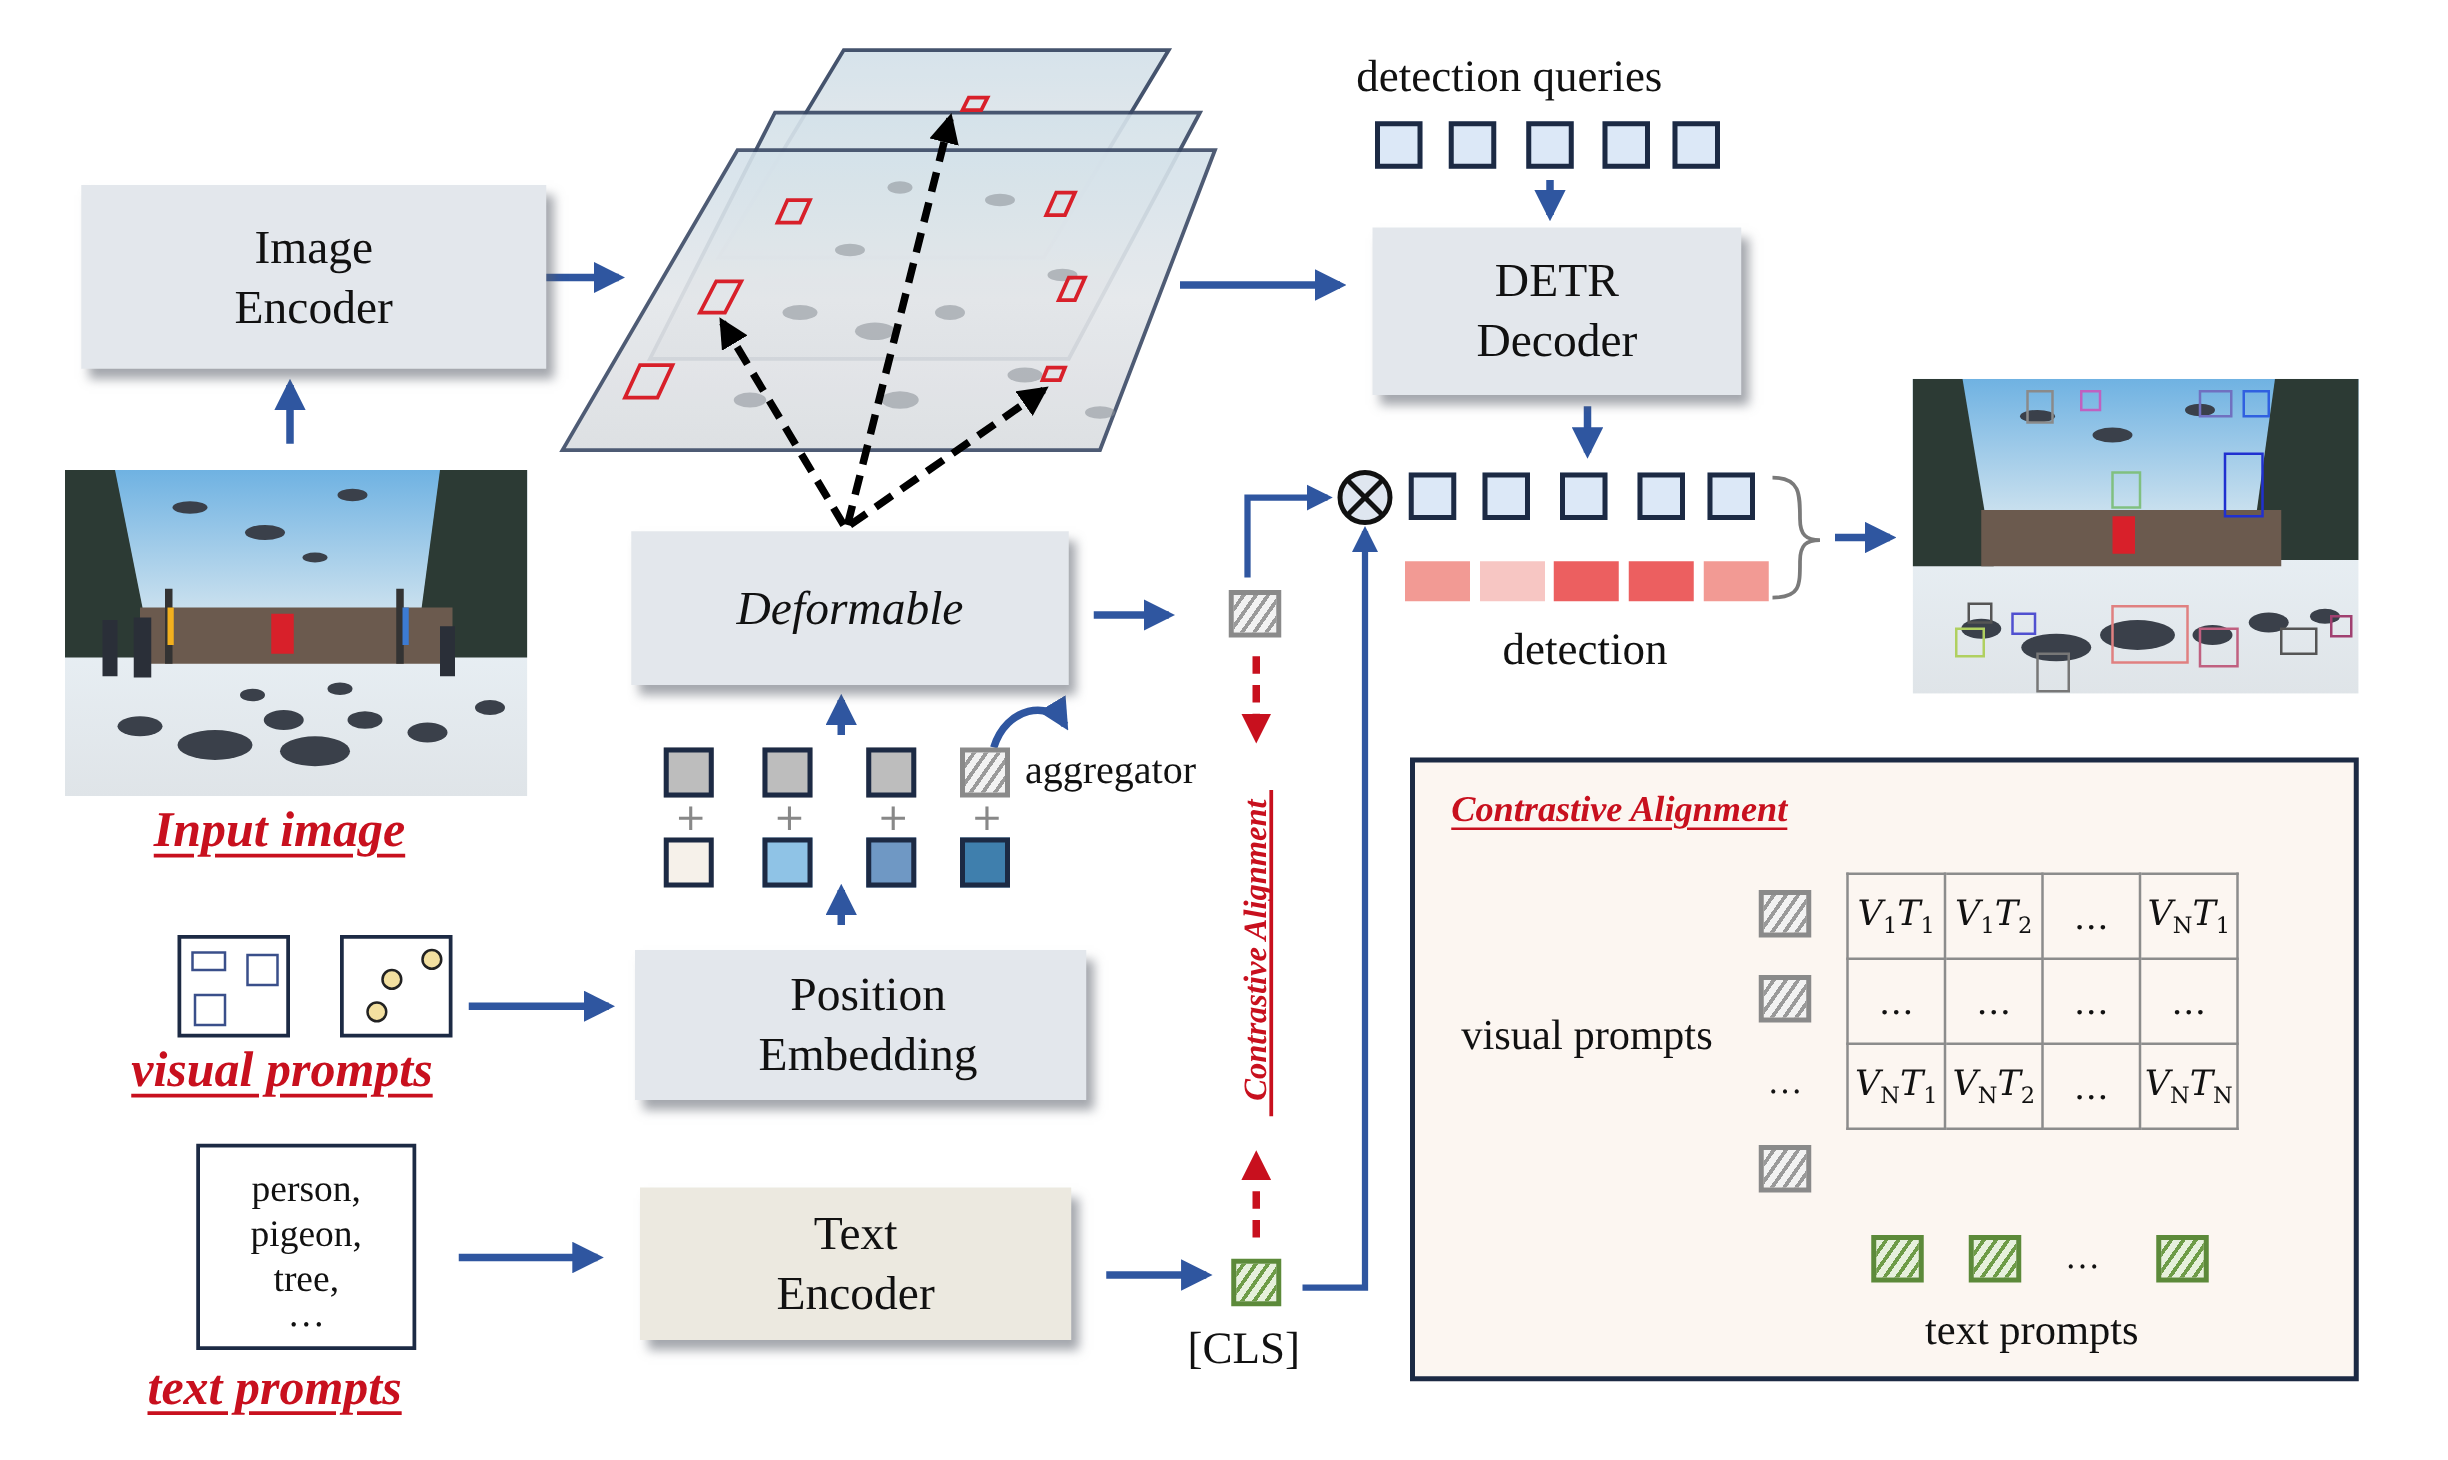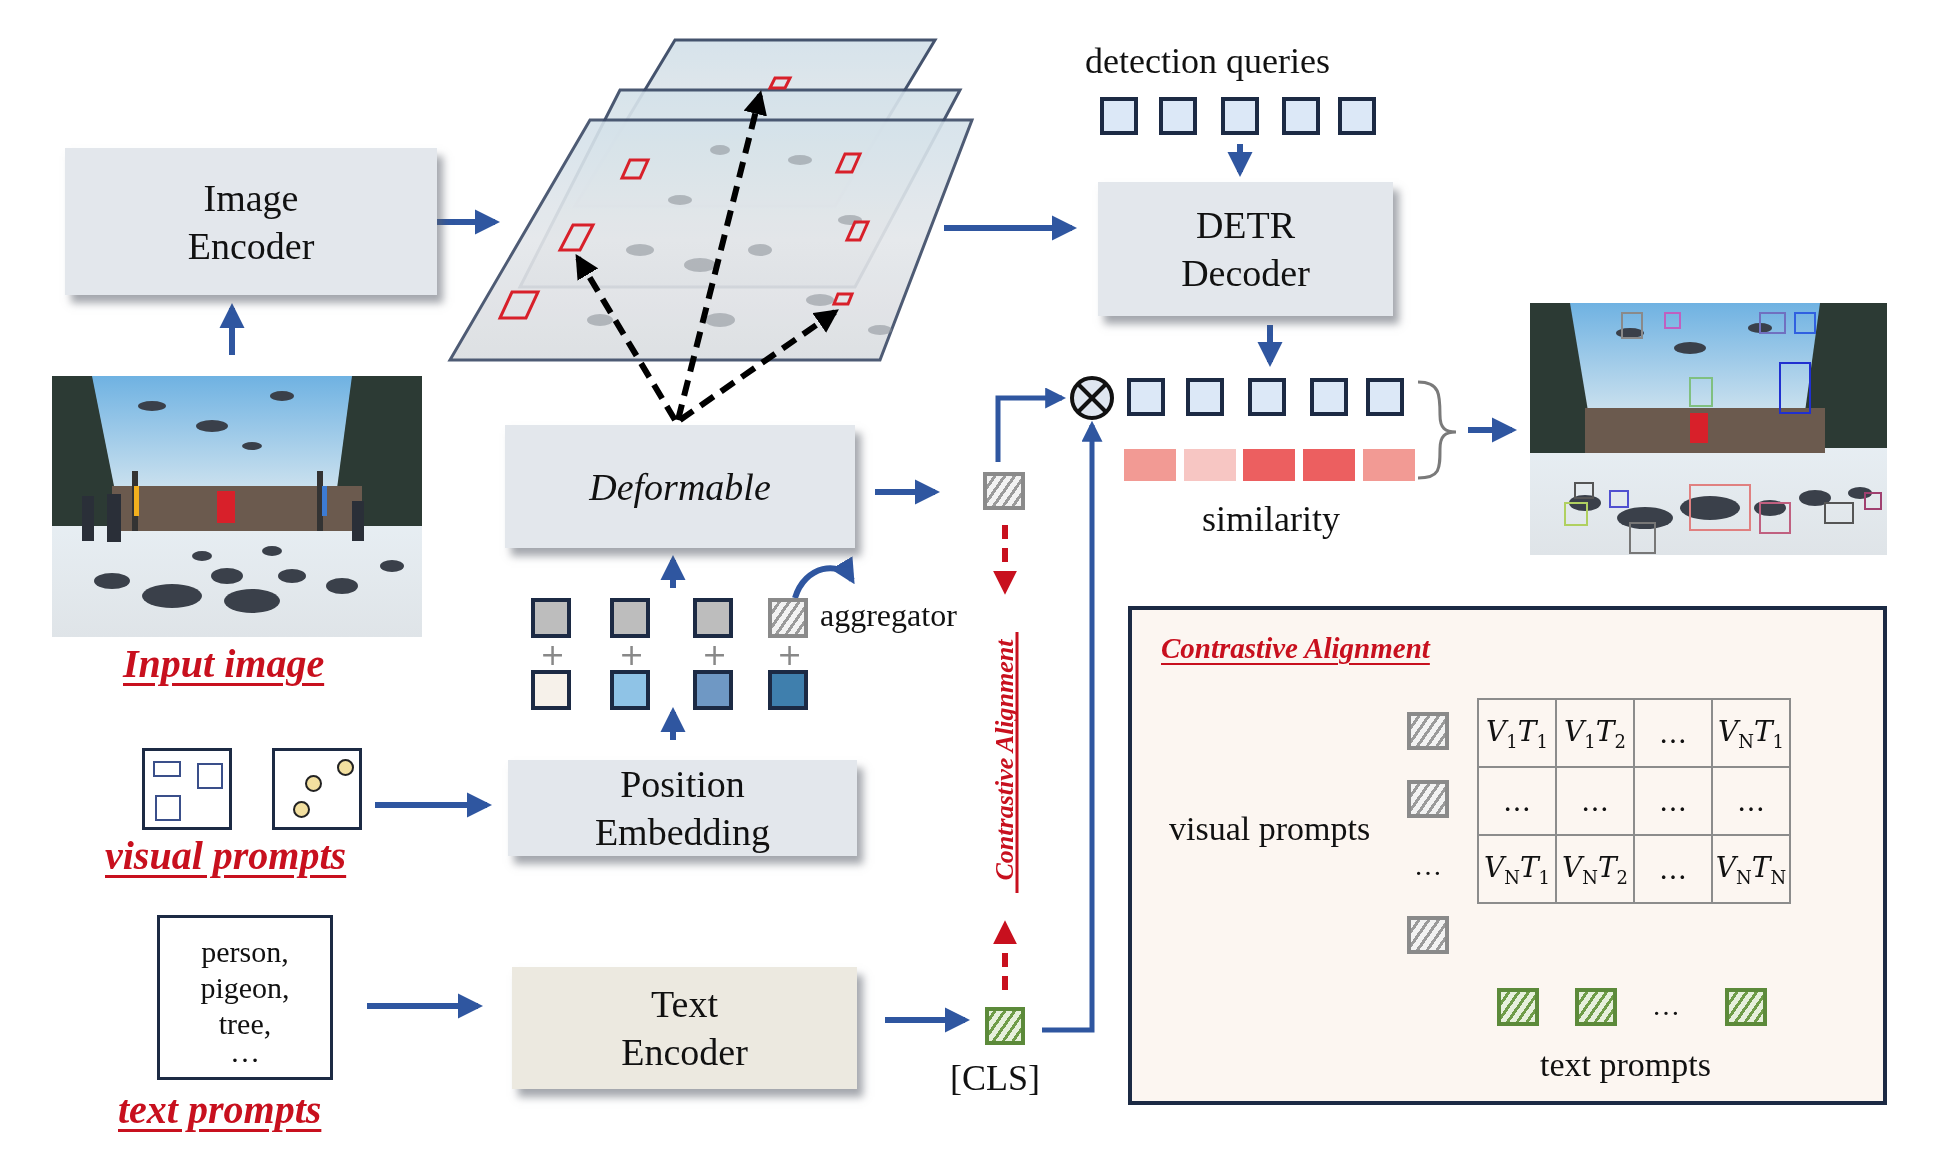--- a/index.html
+++ b/index.html
@@ -136,25 +136,25 @@
   <span>Image</span>
   <span>Encoder</span>
 </div>
 <div class="block" style="left:1098px;top:182px;width:295px;height:134px;">
   <span>DETR</span>
   <span>Decoder</span>
 </div>
 <div class="block" style="left:505px;top:425px;width:350px;height:123px;font-style:italic;">
   <span>Deformable</span>
 </div>
-<div class="block" style="left:508px;top:760px;width:349px;height:96px;">
+<div class="block" style="left:508px;top:760px;width:349px;height:120px;padding-left:12px;">
   <span>Position</span>
   <span>Embedding</span>
 </div>
-<div class="block beige" style="left:512px;top:950px;width:345px;height:122px;margin-top:17px;">
+<div class="block beige" style="left:512px;top:950px;width:345px;height:122px;">
   <span>Text</span>
   <span>Encoder</span>
 </div>
 
 <div class="photo" style="left:52px;top:376px;width:370px;height:261px;">
   <svg width="370" height="261">
     <defs>
         <linearGradient id="sky" x1="0" y1="0" x2="0" y2="1">
           <stop offset="0" stop-color="#6fb2e2"></stop>
           <stop offset="0.45" stop-color="#cfe3ef"></stop>
@@ -228,21 +228,21 @@
       <rect x="335" y="190" width="16" height="16" stroke="#a04070"></rect>
         <rect x="100" y="220" width="25" height="30" stroke="#777"></rect>
     </g>
   </svg>
 </div>
 
 <div class="redlabel" style="left:123px;top:640px;font-style:italic;">Input image</div>
 <div class="redlabel" style="left:105px;top:832px;">visual prompts</div>
 <div class="redlabel" style="left:118px;top:1086px;">text prompts</div>
 <div class="txt" style="left:1085px;top:40px;font-size:36px;">detection queries</div>
-<div class="txt" style="left:1202px;top:498px;font-size:36px;">similarity</div>
+<div class="txt" style="left:1202px;top:498px;font-size:36px;">detection</div>
 <div class="txt" style="left:820px;top:597px;font-size:32px;">aggregator</div>
 <div class="txt" style="left:950px;top:1057px;font-size:36px;">[CLS]</div>
 <div class="txt" style="left:870px;top:745px;transform:rotate(-90deg);transform-origin:center;color:#c8101e;font-weight:bold;font-style:italic;font-size:26px;width:270px;text-align:center;">Contrastive Alignment</div>
 
 <div class="abs" style="left:142px;top:748px;width:90px;height:82px;border:3px solid #1c2a44;box-sizing:border-box;background:#fff;">
   <div class="abs" style="left:8px;top:10px;width:24px;height:12px;border:2px solid #3a4f8a;"></div>
   <div class="abs" style="left:52px;top:12px;width:22px;height:22px;border:2px solid #3a4f8a;"></div>
   <div class="abs" style="left:10px;top:44px;width:22px;height:22px;border:2px solid #3a4f8a;"></div>
 </div>
 <div class="abs" style="left:272px;top:748px;width:90px;height:82px;border:3px solid #1c2a44;box-sizing:border-box;background:#fff;">

